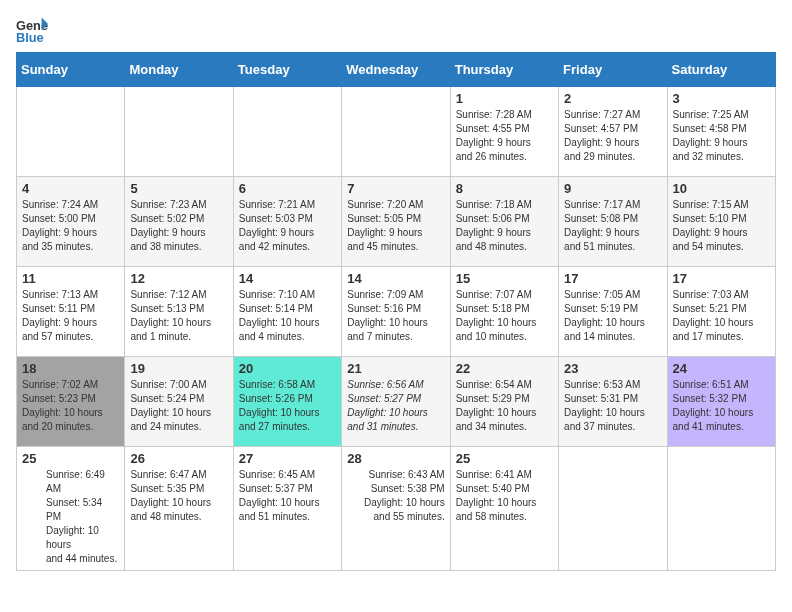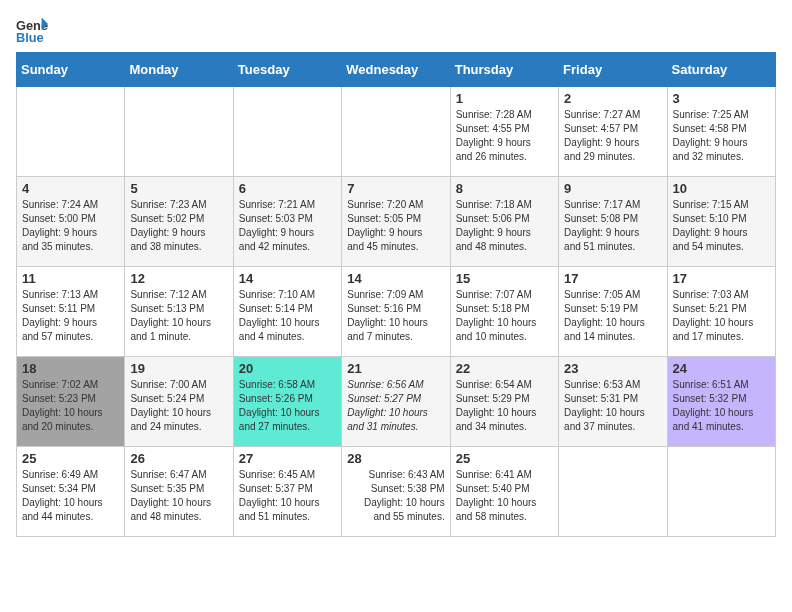--- a/index.html
+++ b/index.html
@@ -285,21 +285,21 @@
           <span class="day-number">24</span>
           <div class="cell-info" style="white-space: pre-line;">Sunrise: 6:51 AM
 Sunset: 5:32 PM
 Daylight: 10 hours
 and 41 minutes.</div>
         </td>
       </tr>
       <tr>
         <td>
           <span class="day-number">25</span>
-          <div class="cell-info" style="white-space: pre-line;">Sunrise: 6:49 AM
+          <div class="cell-info" style="white-space: pre-line; margin-left: 24px;">Sunrise: 6:49 AM
 Sunset: 5:34 PM
 Daylight: 10 hours
 and 44 minutes.</div>
         </td>
         <td>
           <span class="day-number">26</span>
           <div class="cell-info" style="white-space: pre-line;">Sunrise: 6:47 AM
 Sunset: 5:35 PM
 Daylight: 10 hours
 and 48 minutes.</div>

